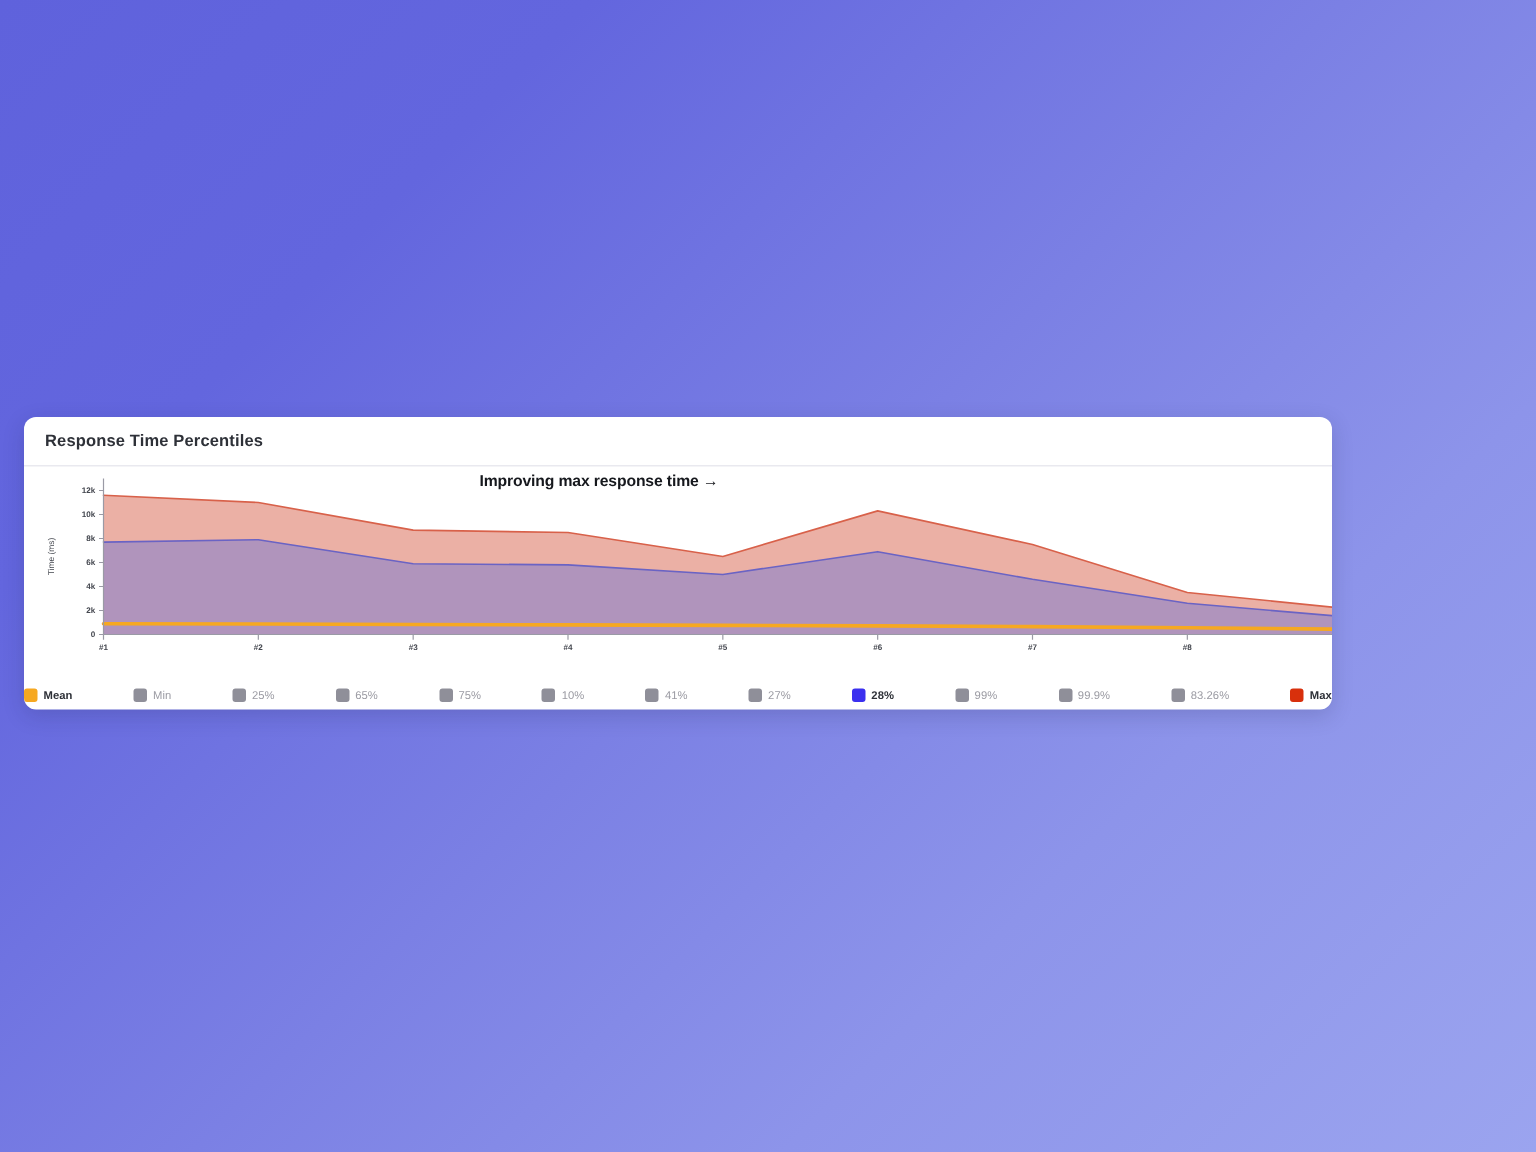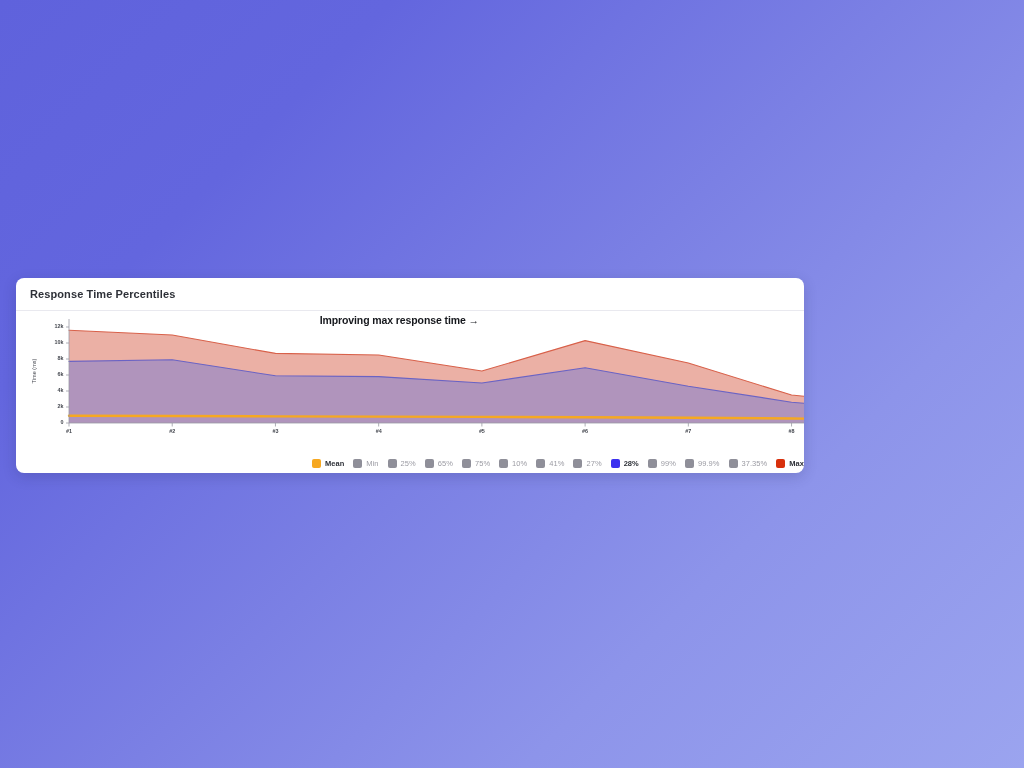--- a/index.html
+++ b/index.html
@@ -14,21 +14,21 @@
     font-family: "Liberation Sans", sans-serif;
     background: linear-gradient(135deg, #5f62dc 0%, #6366de 22%, #7b80e4 50%, #8d94ea 72%, #9ba4ef 100%);
     position: relative;
   }
 
   
   .card {
     position: absolute;
     left: 16px;
     top: 278px;
-    width: 788px;
+    width: 872px;
     height: 195px;
     background: #ffffff;
     border-radius: 8px;
     box-shadow: 0 4px 14px rgba(30, 32, 80, 0.18);
     overflow: hidden;
     display: flex;
     flex-direction: column;
   }
 
   .card-header {
@@ -108,21 +108,21 @@
   }
 
   
   .legend {
     position: absolute;
     left: 0;
     right: 0;
     bottom: 5px;
     display: flex;
     flex-wrap: nowrap;
-    justify-content: flex-end;
+    justify-content: space-between;
     align-items: center;
     gap: 9px;
   }
 
   .legend-item {
     display: flex;
     align-items: center;
     gap: 4px;
     white-space: nowrap;
   }
@@ -253,21 +253,21 @@
         <div class="legend-item">
           <span class="legend-swatch" style="background: rgb(143, 143, 153);"></span>
           <span class="legend-label">99%</span>
         </div>
         <div class="legend-item">
           <span class="legend-swatch" style="background: rgb(143, 143, 153);"></span>
           <span class="legend-label">99.9%</span>
         </div>
         <div class="legend-item">
           <span class="legend-swatch" style="background: rgb(143, 143, 153);"></span>
-          <span class="legend-label">37.35%</span>
+          <span class="legend-label">83.26%</span>
         </div>
         <div class="legend-item is-highlight">
           <span class="legend-swatch" style="background: rgb(216, 48, 12);"></span>
           <span class="legend-label">Max</span>
         </div>
       </div>
   </div>
 </div>
 
 </body></html>

